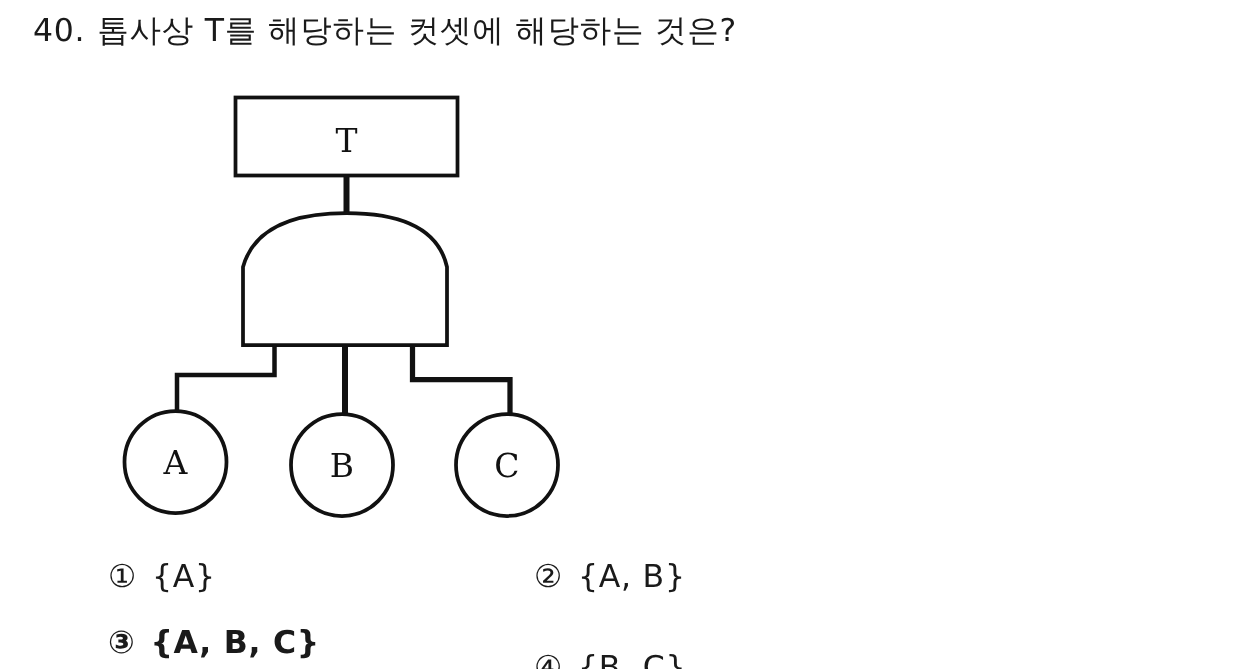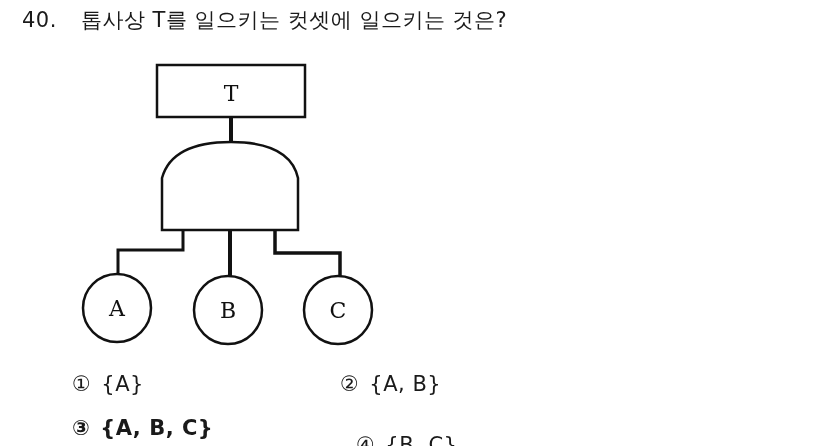--- a/index.html
+++ b/index.html
@@ -1,34 +1,34 @@
 <!DOCTYPE html>
 <html><head>
 <meta charset="utf-8">
 <style>
   html, body { margin: 0; padding: 0; background: #ffffff; }
   body { width: 826px; height: 446px; position: relative; overflow: hidden;
          font-family: "DejaVu Sans", "Liberation Sans", sans-serif; color: #1a1a1a; }
   .question { position: absolute; left: 22px; top: 6px; font-size: 21px; letter-spacing: 0.5px;
               white-space: nowrap; }
-  .question .num { margin-right: 24px; }
+  .question .num { margin-right: 8px; }
   .diagram { position: absolute; left: 0; top: 0; }
   .opt { position: absolute; font-size: 21px; white-space: nowrap; letter-spacing: 0.5px; }
   .opt .mark { margin-right: 10px; }
   .o1 { left: 72px; top: 372px; }
-  .o2 { left: 340px; top: 372px; }
+  .o2 { left: 356px; top: 372px; }
   .o3 { left: 72px; top: 416px; font-weight: bold; }
   .o4 { left: 356px; top: 433px; }
   .lbl { font-family: "DejaVu Serif", "Liberation Serif", serif; font-size: 22px; fill: #111; }
 </style>
 </head>
 <body>
 
 <div class="question">
-  <span class="num">40.</span><span>톱사상 T를 일으키는 컷셋에 일으키는 것은?</span>
+  <span class="num">40.</span><span>톱사상 T를 해당하는 컷셋에 해당하는 것은?</span>
 </div>
 
 <svg class="diagram" width="826" height="446">
   <g stroke="#111" fill="none" stroke-width="2.5">
 
     <rect x="157" y="65" width="148" height="52"></rect>
 
     <line x1="231" y1="117" x2="231" y2="142" stroke-width="4"></line>
 
     <path d="M162 230 L162 178 Q172 142 231 142 Q290 142 298 178 L298 230 Z"></path>

